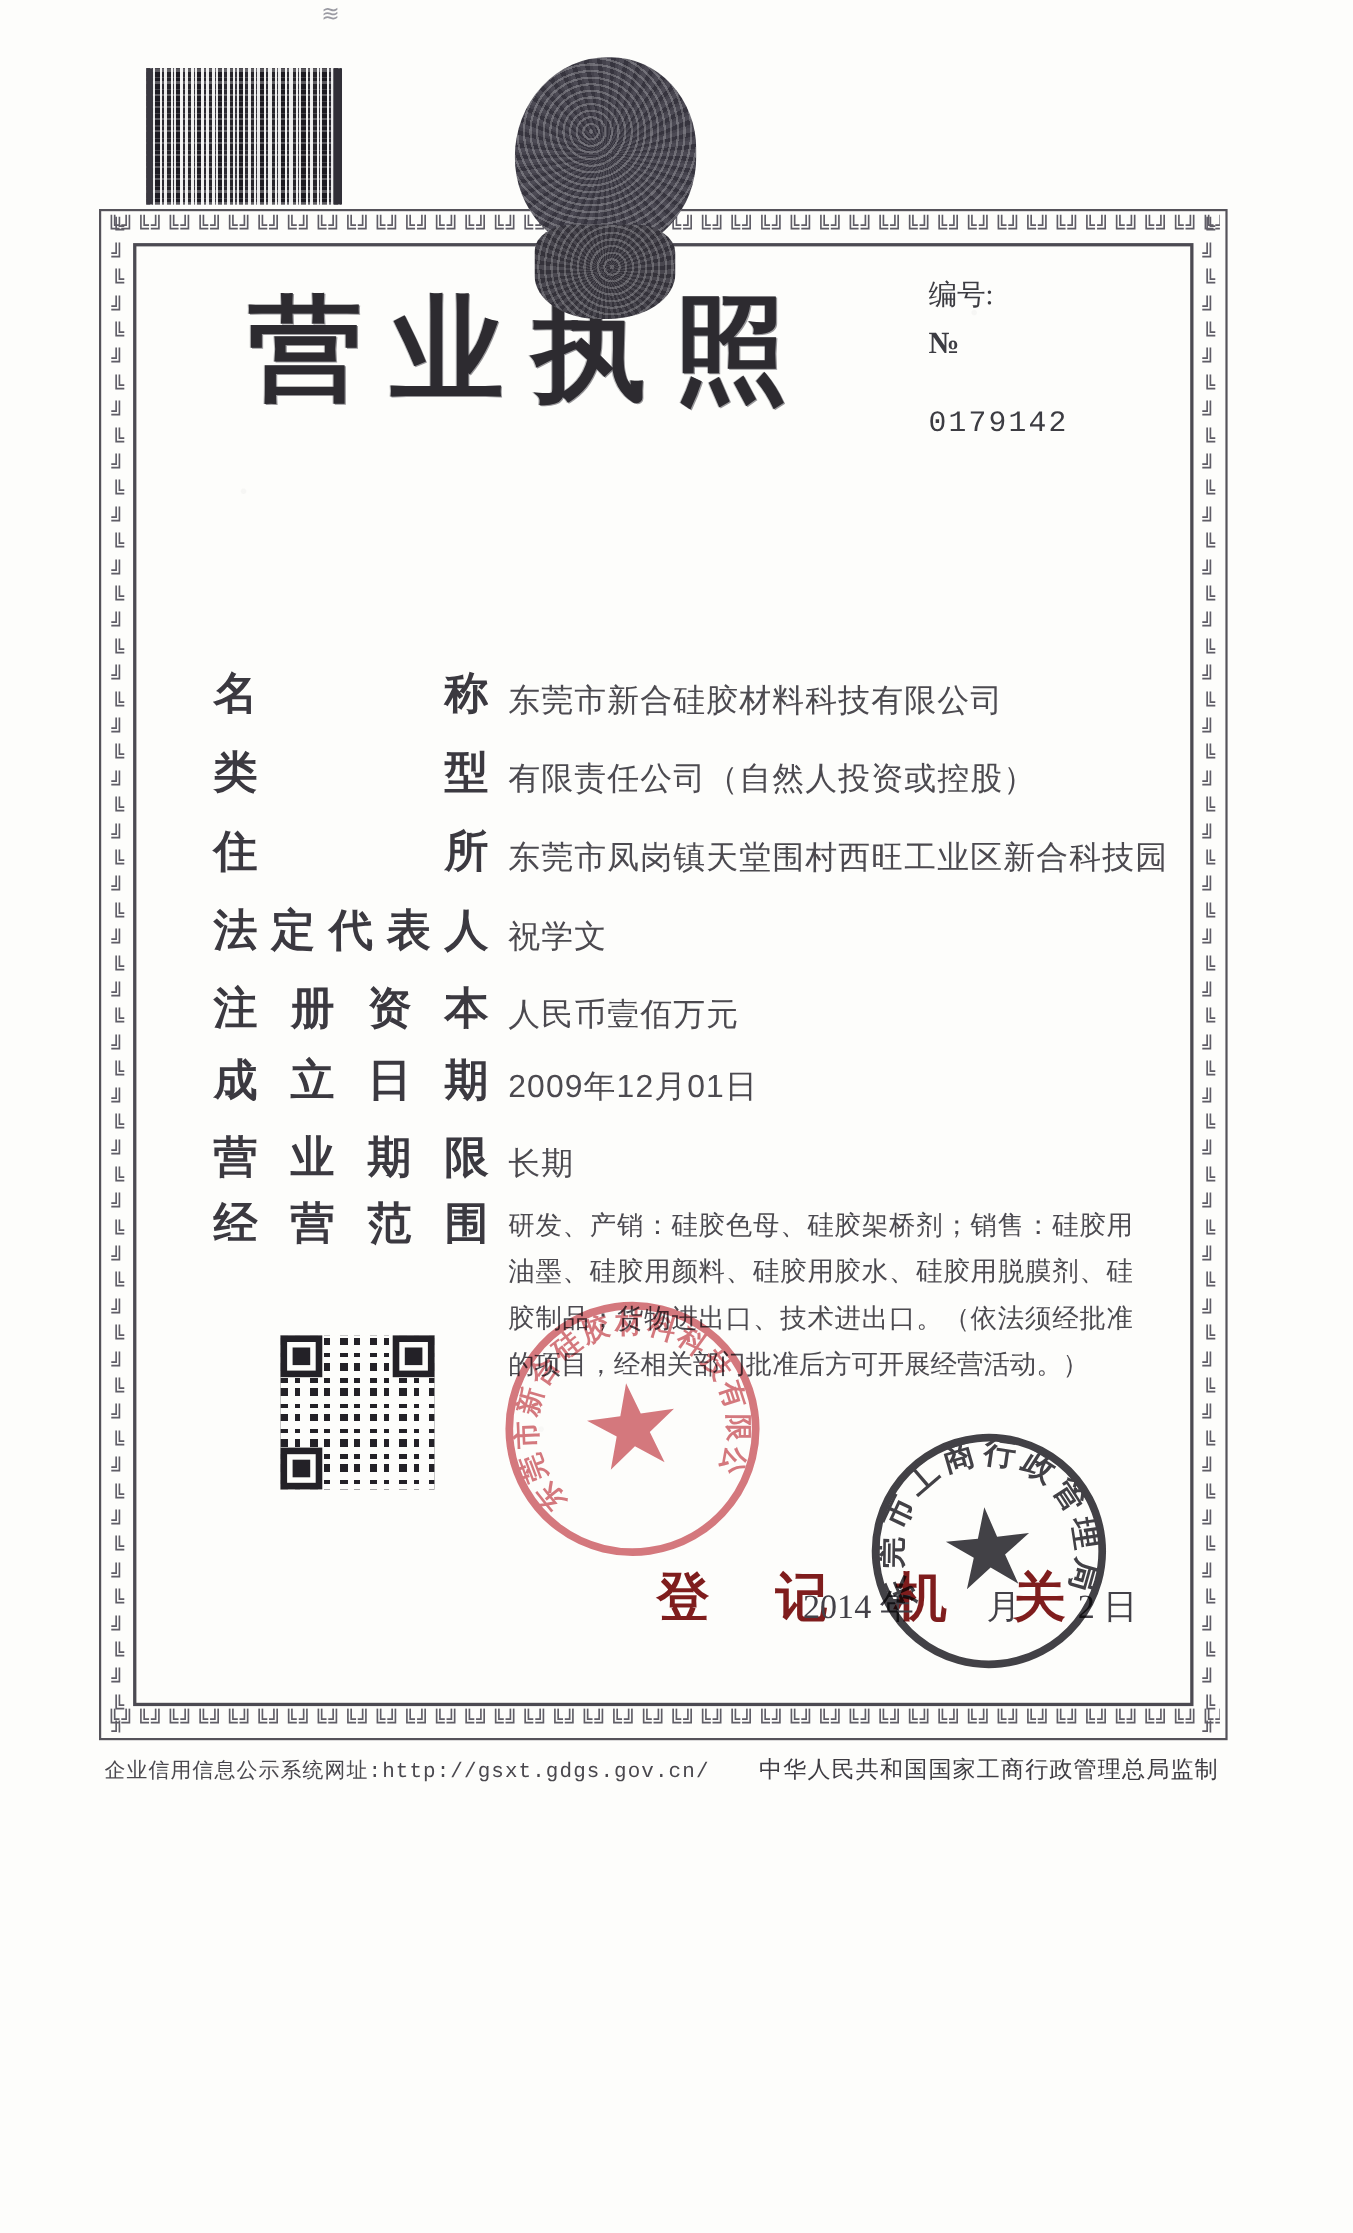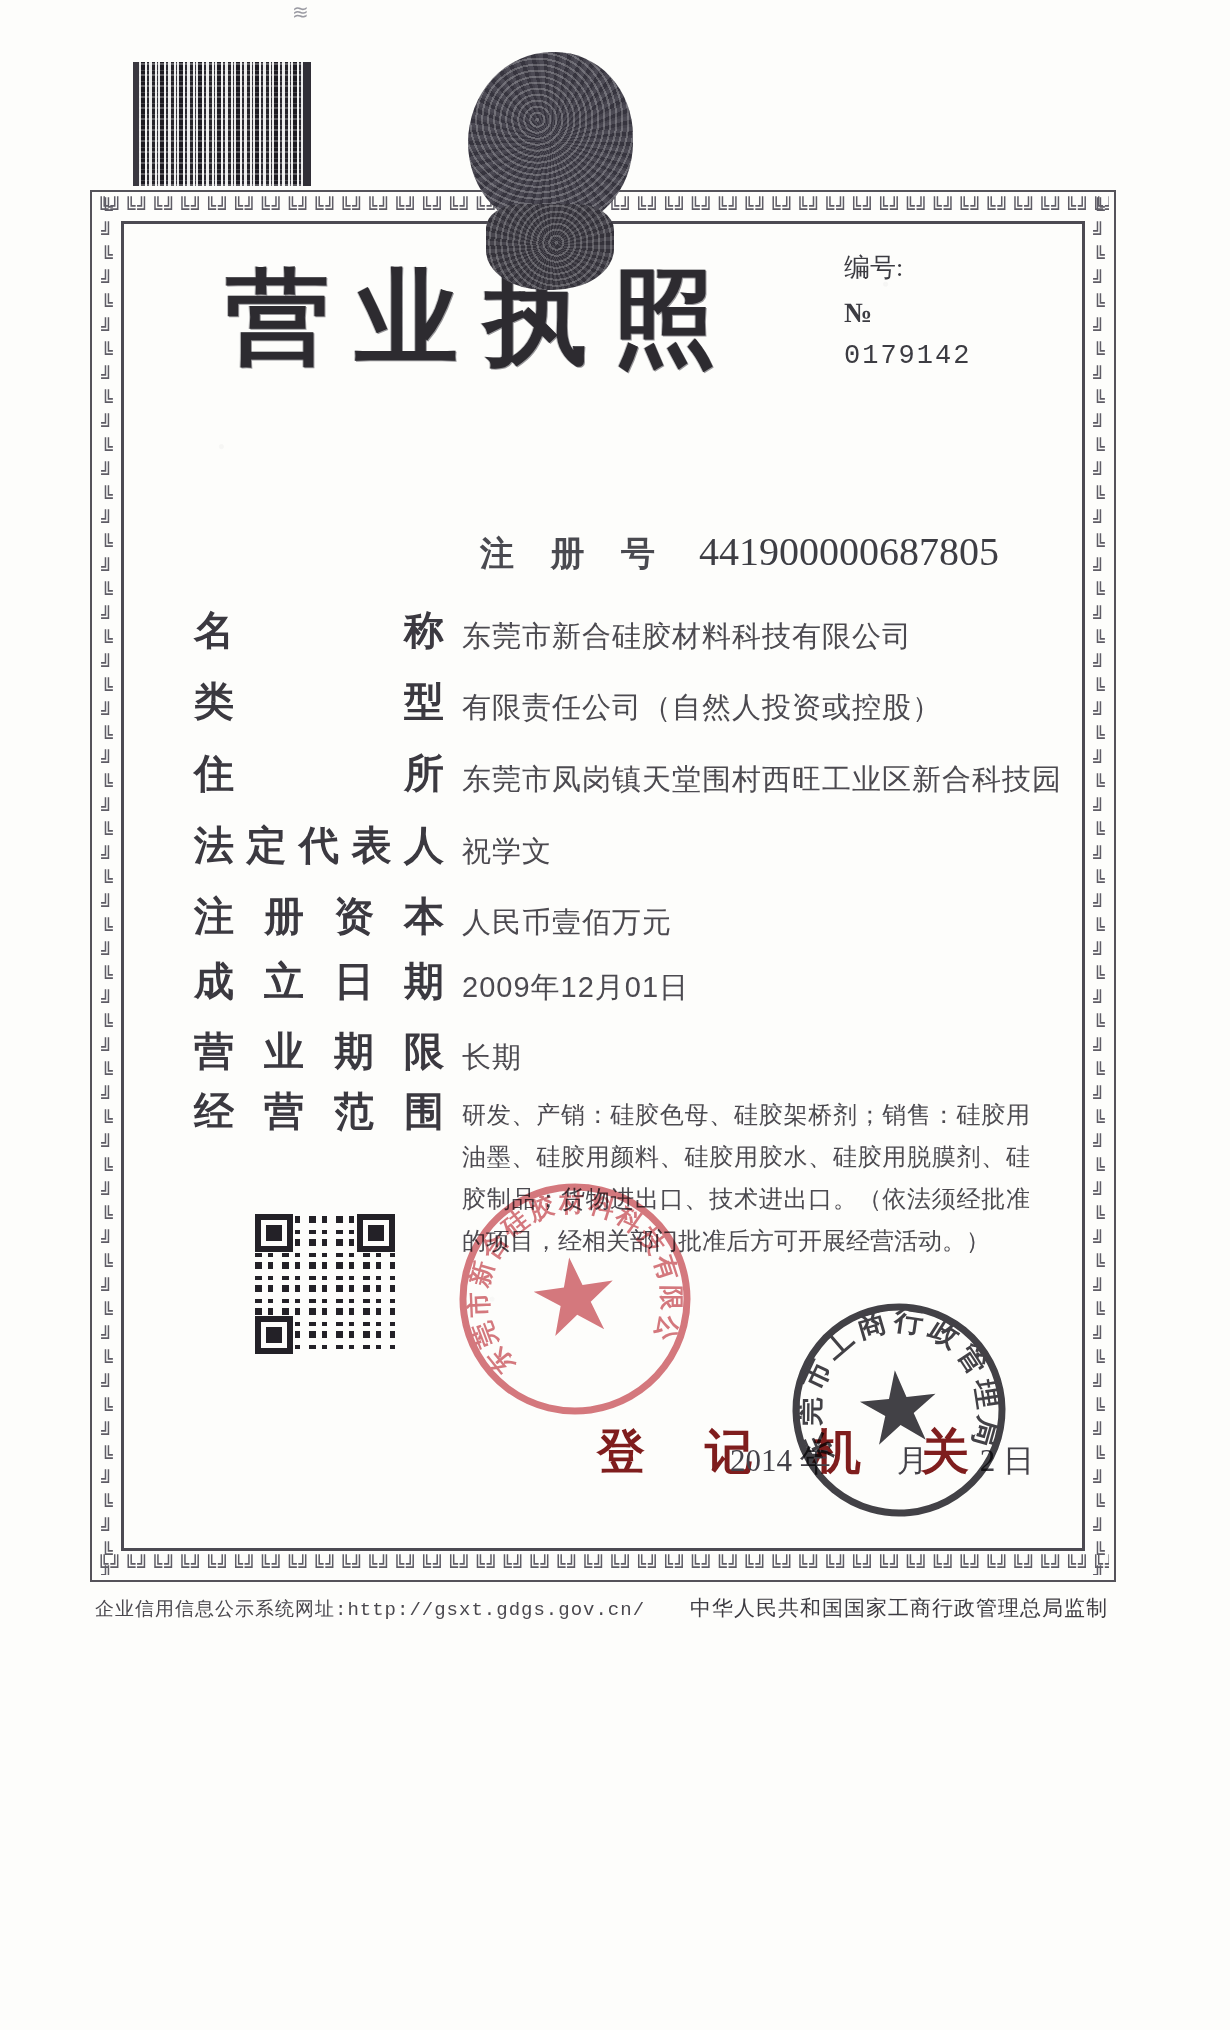--- a/index.html
+++ b/index.html
@@ -41,21 +41,21 @@
   .mb-h{left:5px;right:5px;height:24px;line-height:24px;white-space:nowrap;}
   .mb-top{top:3px;} .mb-bottom{bottom:3px;}
   .mb-v{top:5px;bottom:5px;width:24px;writing-mode:vertical-rl;text-orientation:upright;line-height:24px;}
   .mb-left{left:3px;} .mb-right{right:3px;}
   .inner-line{position:absolute;inset:29px;border:3px solid #4c4a52;z-index:1;}
 
   
   .serial{position:absolute;left:752px;top:58px;display:flex;align-items:baseline;gap:12px;z-index:3;color:#3c3c42;flex-direction:column;}
   .serial .lbl{font-size:26px;font-family:"Liberation Serif",serif;}
   .serial .no-sym{font-size:28px;font-weight:bold;font-family:"Liberation Serif",serif;}
-  .serial .num{font-size:27px;font-family:"Liberation Mono",monospace;letter-spacing:2px;}
+  .serial .num{font-size:27px;font-family:"Liberation Mono",monospace;letter-spacing:2px;margin-top:30px;}
   .title{position:absolute;left:134px;top:58px;z-index:3;font-family:"Liberation Serif",serif;
     font-size:103px;font-weight:800;letter-spacing:26px;color:#2d2b30;
     text-shadow:1px 1px 0 rgba(70,68,74,.55), -1px 0 0 rgba(70,68,74,.35);}
   .regno{position:absolute;left:388px;top:336px;display:flex;align-items:baseline;gap:30px;z-index:3;}
   .regno .lbl{font-size:34px;letter-spacing:14px;color:#4a4a50;font-family:"Liberation Serif",serif;font-weight:600;}
   .regno .num{font-size:40px;color:#3e3e44;font-family:"Liberation Serif",serif;}
 
   
   .row{position:absolute;left:102px;display:flex;align-items:flex-start;z-index:3;}
   .flabel{display:inline-block;width:250px;min-width:250px;text-align:justify;text-align-last:justify;
@@ -108,24 +108,20 @@
     <div class="inner-line"></div>
 
     <div class="serial">
       <span class="lbl">编号:</span>
       <span class="no-sym">№</span>
       <span class="num">0179142</span>
     </div>
 
     <div class="title">营业执照</div>
 
-    <div class="regno">
-      <span class="lbl">注 册 号</span>
-      <span class="num">441900000687805</span>
-    </div>
 
     <div class="row" style="top:417px">
       <span class="flabel">名称</span>
       <span class="fvalue">东莞市新合硅胶材料科技有限公司</span>
     </div>
     <div class="row" style="top:488px">
       <span class="flabel">类型</span>
       <span class="fvalue">有限责任公司（自然人投资或控股）</span>
     </div>
     <div class="row" style="top:560px">

